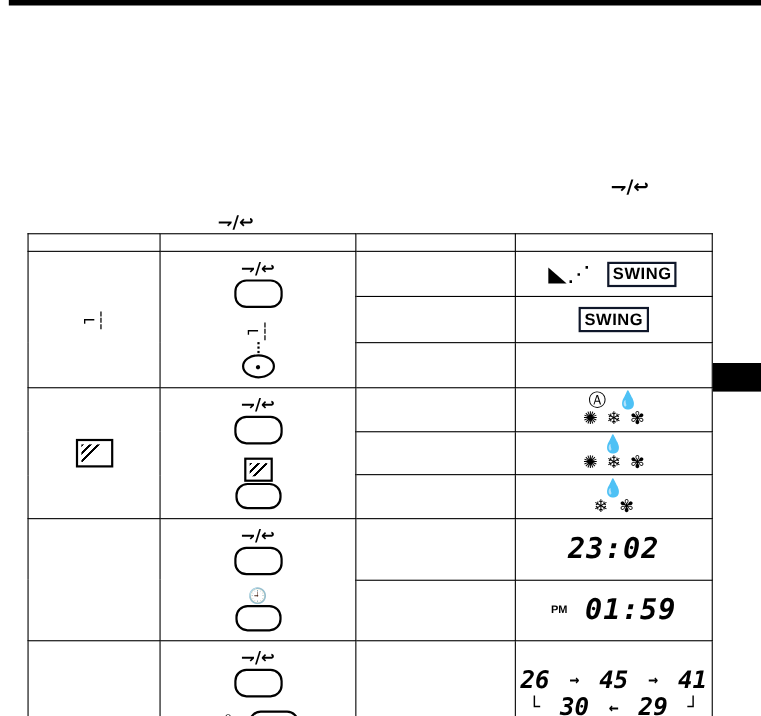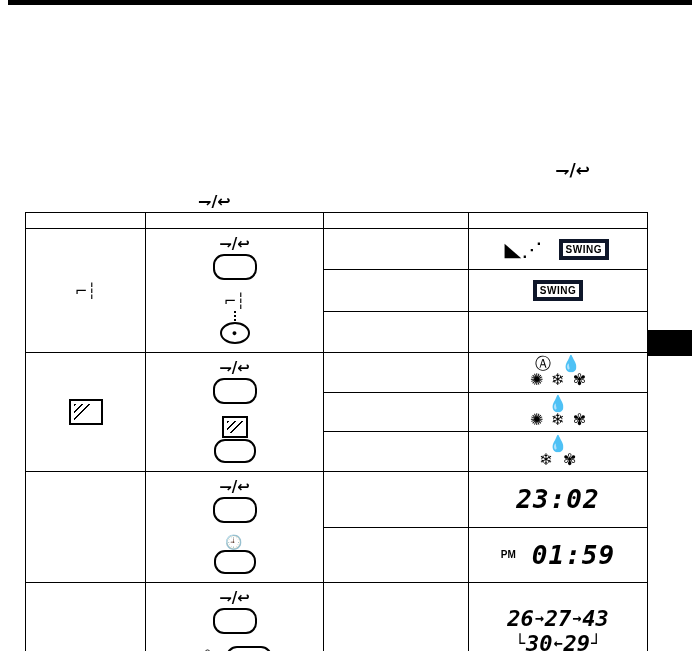--- a/index.html
+++ b/index.html
@@ -98,22 +98,22 @@
   .pm{
     font-family:"Liberation Sans", sans-serif;
     font-weight:bold;
     font-size:10px;
     font-style:normal;
     vertical-align:middle;
     margin-right:16px;
   }
   .swing-badge{
     display:inline-block;
-    border:4px solid #0f172a;
-    font-size:10px;
+    border:2px solid #0f172a;
+    font-size:15px;
     font-weight:bold;
     padding:1px 3px;
     letter-spacing:0.5px;
     font-family:"Liberation Sans", sans-serif;
     vertical-align:middle;
   }
   .louver{
     display:inline-block;
     font-family:"DejaVu Sans", sans-serif;
     font-size:19px;
@@ -143,21 +143,21 @@
     font-size:17px;
   }
   .tri-btn{
     width:42px;height:20px;border:2.5px solid #000;border-radius:11px;
     display:flex;align-items:center;justify-content:center;
     font-size:11px;
   }
   .arrowline{
     font-family:"DejaVu Sans Mono", monospace;
     font-style:italic;font-weight:bold;font-size:22px;
-    display:flex;align-items:center;justify-content:center;gap:1px;
+    display:flex;align-items:center;justify-content:center;gap:18px;
   }
   .arr{font-style:normal;font-size:15px;}
   .brk{font-style:normal;font-size:17px;font-weight:normal;}
   .tiny-icon{
     font-family:"DejaVu Sans", sans-serif;font-size:15px;
   }
   .c1-icon{
     font-family:"DejaVu Sans", sans-serif;font-size:15px;
   }
 </style>
@@ -329,23 +329,23 @@
           <div class="tri-btn">△</div>
         </div>
       </div>
     </td>
     <td></td>
     <td>
       <div class="cell-inner" style="padding:6px 0;">
         <div class="arrowline">
           <span>26</span>
           <span class="arr">→</span>
-          <span>27</span>
+          <span>45</span>
           <span class="arr">→</span>
-          <span>43</span>
+          <span>41</span>
         </div>
         <div class="arrowline">
           <span class="brk">└</span>
           <span>30</span>
           <span class="arr">←</span>
           <span>29</span>
           <span class="brk">┘</span>
         </div>
       </div>
     </td>

